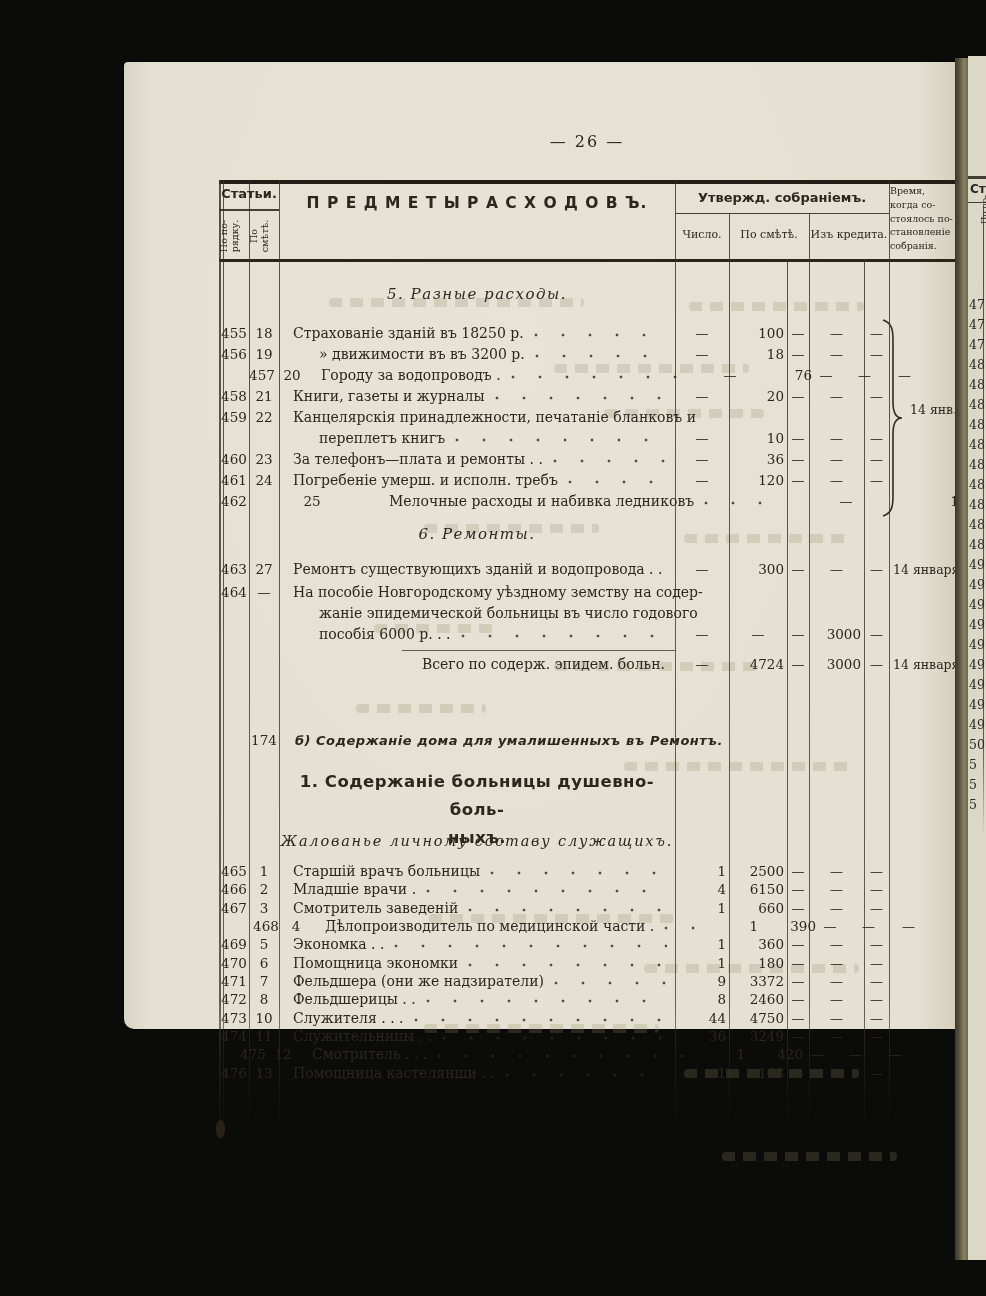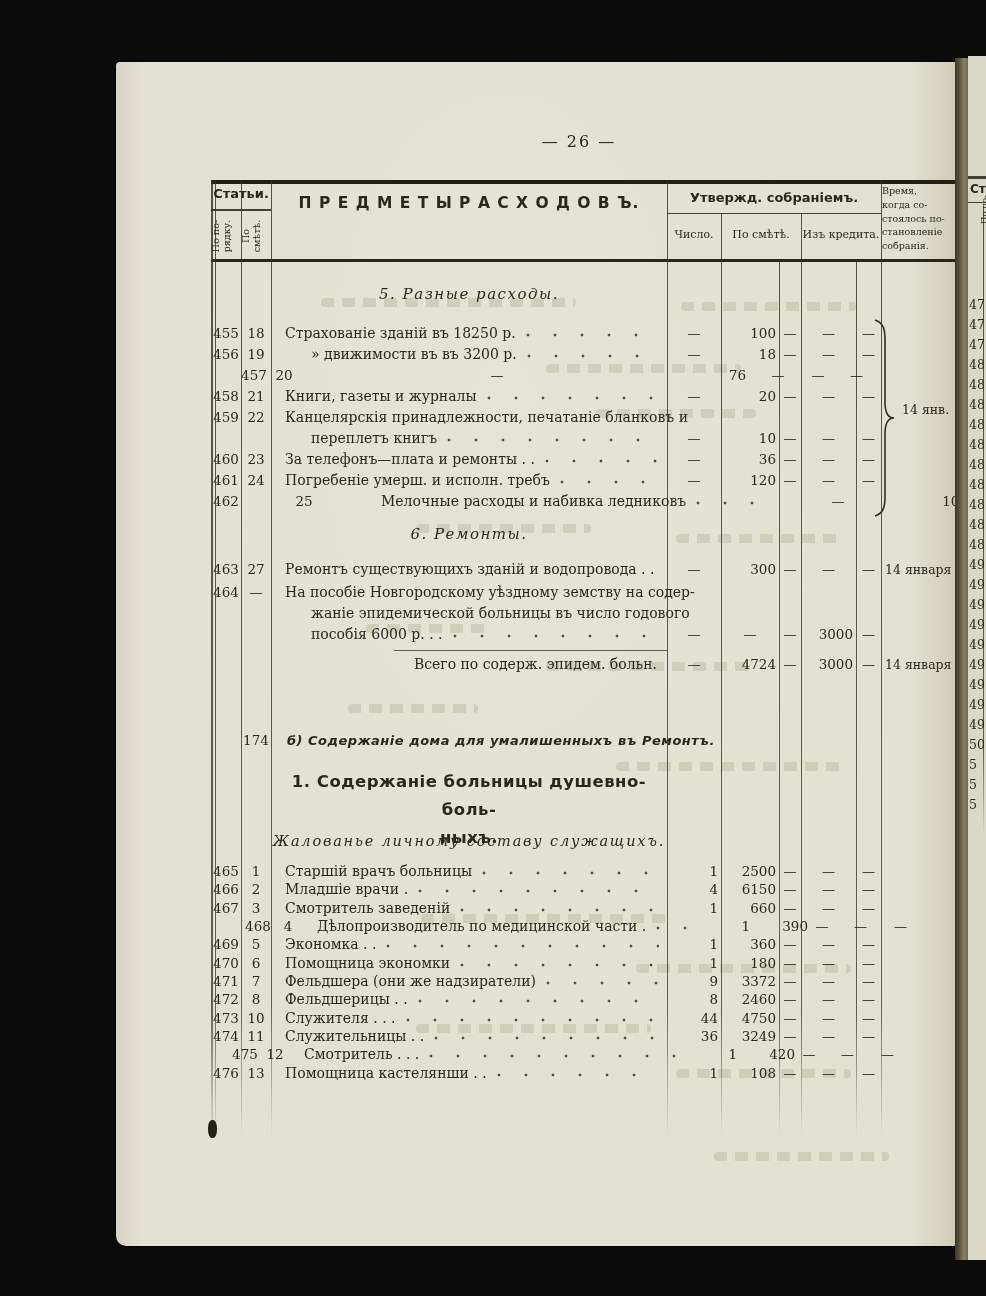--- a/index.html
+++ b/index.html
@@ -3,21 +3,21 @@
 <meta charset="utf-8">
 <style>
   html,body{margin:0;padding:0;}
   body{
     width:986px;height:1296px;position:relative;overflow:hidden;
     background:#0b0b0a;
     font-family:"DejaVu Serif", serif;
   }
   
   .page{
-    position:absolute;left:116px;top:62px;width:845px;height:1184px;
+    position:absolute;left:124px;top:62px;width:845px;height:967px;
     background:
       radial-gradient(ellipse at 46% 30%, rgba(255,255,255,.10), rgba(0,0,0,0) 60%),
       linear-gradient(90deg,#d9d5c6 0,#e4e0d2 3%,#e4e0d2 94%,#d3ceba 99%,#bdb7a1 100%),
       #e2decf;
     border-radius:4px 2px 8px 10px;
     box-shadow:0 0 0 1px rgba(0,0,0,.4);
     color:#2b261e;
   }
   .t{position:absolute;white-space:nowrap;}
   .sans{font-family:"DejaVu Sans", sans-serif;}
@@ -167,20 +167,24 @@
         <div class="cell c-ctr">—</div>
         <div class="cell c-num-r">18</div>
         <div class="cell c-ctr">—</div>
         <div class="cell c-ctr">—</div>
         <div class="cell c-ctr">—</div>
         <div class="cell"></div>
       </div>
       <div class="row item" style="top: 303px; margin-left: 28px;">
         <div class="cell c-n">457</div>
         <div class="cell c-n">20</div>
+        <div class="cell c-desc">
+          <span class="lbl">Городу за водопроводъ .</span>
+          <span class="leader"></span>
+        </div>
         <div class="cell c-ctr">—</div>
         <div class="cell c-num-r">76</div>
         <div class="cell c-ctr">—</div>
         <div class="cell c-ctr">—</div>
         <div class="cell c-ctr">—</div>
         <div class="cell"></div>
       </div>
       <div class="row item" style="top: 324px;">
         <div class="cell c-n">458</div>
         <div class="cell c-n">21</div>

